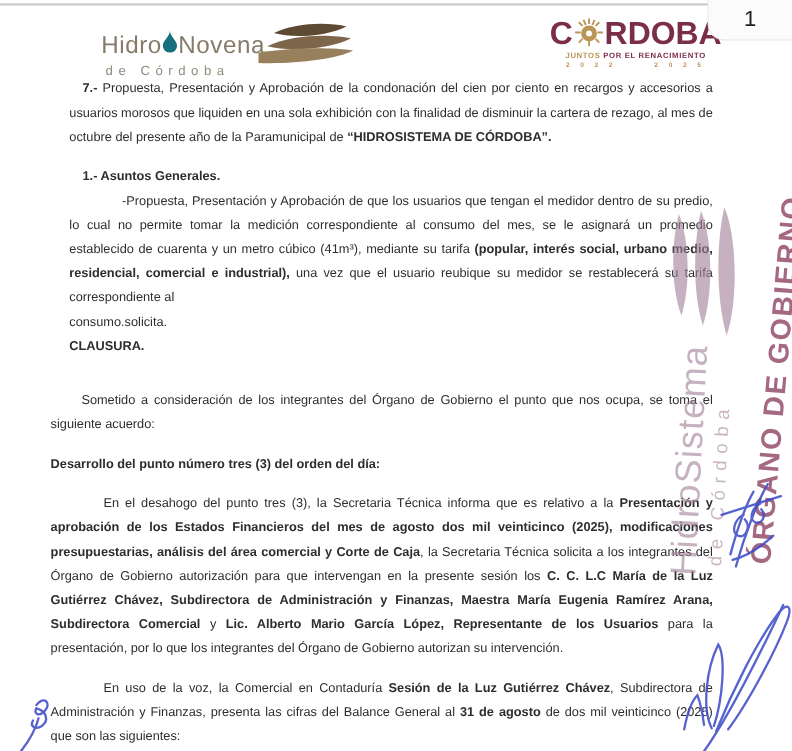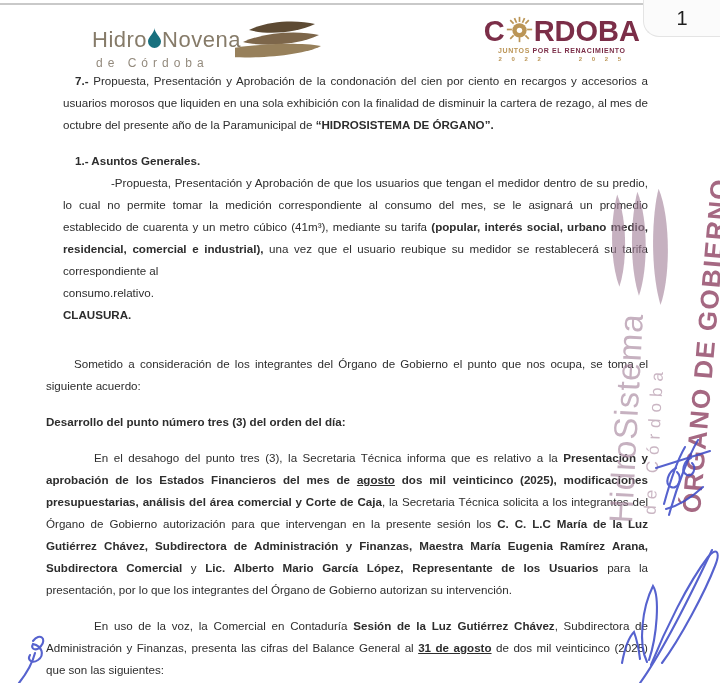--- a/index.html
+++ b/index.html
@@ -1,21 +1,21 @@
 <!DOCTYPE html>
 <html><head>
 <meta charset="utf-8">
 <style>
   html,body{margin:0;padding:0;background:#ffffff;}
   .page{position:relative;width:720px;height:683px;background:#ffffff;overflow:hidden;
         font-family:"Liberation Sans", sans-serif;color:#2d2d2d;}
   .topline{position:absolute;top:3px;left:0;right:0;height:2px;background:#c9c9c9;z-index:1;}
 
   
-  .header{position:absolute;top:12px;left:0;right:16px;height:58px;display:flex;
+  .header{position:absolute;top:12px;left:0;right:0;height:58px;display:flex;
           justify-content:space-between;align-items:flex-start;padding:2px 52px 0 92px;z-index:2;gap:12px;}
   .hs-logo{display:flex;flex-direction:column;}
   .hs-row{display:flex;align-items:center;}
   .hs-name{font-size:22px;letter-spacing:.5px;color:#867b69;font-weight:500;}
   .hs-drop{margin:0 1px;}
   .hs-sub{font-size:12px;letter-spacing:5px;color:#938a7d;margin-top:-2px;margin-left:4px;}
   .hs-waves{margin-left:-6px;margin-top:6px;}
   .cba-logo{display:flex;flex-direction:column;align-items:center;margin-top:2px;}
   .cba-row{display:flex;align-items:center;line-height:1;}
   .cba-txt{font-size:29px;font-weight:700;letter-spacing:0px;color:#7b2e48;}
@@ -36,21 +36,21 @@
   .para{margin:0;}
   .b78{padding-left:17px;}
   .ind12{text-indent:12px;}
   .ind28{text-indent:28px;}
   .ind48{text-indent:48px;}
   .mt14{margin-top:14px;}
   .mt10{margin-top:27px;}
   .bold{font-weight:700;}
   .capline{display:flex;justify-content:flex-start;}
   .r-b{font-weight:700;}
-  .r-u{text-decoration:underline;}
+  .r-u{}
 
   
   .wm{position:absolute;pointer-events:none;z-index:3;}
   .wm-hs{left:468px;top:308px;width:344px;height:88px;transform:rotate(-87deg);
          transform-origin:center;display:flex;align-items:center;opacity:.62;}
   .wm-hs-text{display:flex;flex-direction:column;}
   .wm-hs-name{font-size:33px;letter-spacing:1px;color:#a4829a;font-weight:400;}
   .wm-hs-sub{font-size:17px;letter-spacing:6px;color:#ab8aa0;margin-left:10px;}
   .wm-organo{left:538px;top:330px;transform:rotate(-85deg);transform-origin:center;
              font-size:26px;font-weight:700;letter-spacing:1.5px;color:#8c3e60;
@@ -111,26 +111,26 @@
       <div class="cba-tag"><span class="g">JUNTOS </span><span class="m">POR EL RENACIMIENTO</span></div>
       <div class="cba-years">2 0 2 2      2 0 2 5</div>
     </div>
   </div>
 
   <div class="page-badge">
     <span>1</span>
   </div>
 
   <div class="doc">
-    <p class="para b78 ind12"><span class="r-b">7.-</span><span> Propuesta, Presentación y Aprobación de la condonación del cien por ciento en recargos y accesorios a usuarios morosos que liquiden en una sola exhibición con la finalidad de disminuir la cartera de rezago, al mes de octubre del presente año de la Paramunicipal de </span><span class="r-b">“HIDROSISTEMA DE ÓRGANO”.</span></p>
+    <p class="para b78 ind12"><span class="r-b">7.-</span><span> Propuesta, Presentación y Aprobación de la condonación del cien por ciento en recargos y accesorios a usuarios morosos que liquiden en una sola exhibición con la finalidad de disminuir la cartera de rezago, al mes de octubre del presente año de la Paramunicipal de </span><span class="r-b">“HIDROSISTEMA DE CÓRDOBA”.</span></p>
     <p class="para b78 ind12 mt14"><span class="r-b">1.- Asuntos Generales.</span></p>
     <p class="para b78 ind48"><span>-Propuesta, Presentación y Aprobación de que los usuarios que tengan el medidor dentro de su predio, lo cual no permite tomar la medición correspondiente al consumo del mes, se le asignará un promedio establecido de cuarenta y un metro cúbico (41m³), mediante su tarifa </span><span class="r-b">(popular, interés social, urbano medio, residencial, comercial e industrial),</span><span> una vez que el usuario reubique su medidor se restablecerá su tarifa correspondiente al</span></p>
     <div class="para b78 capline">
       <span>consumo.</span>
-      <span>relativo.</span>
+      <span>solicita.</span>
     </div>
     <p class="para b78 bold">CLAUSURA.</p>
     <p class="para ind28 mt10"><span>Sometido a consideración de los integrantes del Órgano de Gobierno el punto que nos ocupa, se toma el siguiente acuerdo:</span></p>
     <p class="para mt14"><span class="r-b">Desarrollo del punto número tres (3) del orden del día:</span></p>
     <p class="para ind48 mt14"><span>En el desahogo del punto tres (3), la Secretaria Técnica informa que es relativo a la </span><span class="r-b">Presentación y aprobación de los Estados Financieros del mes de </span><span class="r-b r-u">agosto</span><span class="r-b"> dos mil veinticinco (2025), modificaciones presupuestarias, análisis del área comercial y Corte de Caja</span><span>, la Secretaria Técnica solicita a los integrantes del Órgano de Gobierno autorización para que intervengan en la presente sesión los </span><span class="r-b">C. C. L.C María de la Luz Gutiérrez Chávez, Subdirectora de Administración y Finanzas, Maestra María Eugenia Ramírez Arana, Subdirectora Comercial</span><span> y </span><span class="r-b">Lic. Alberto Mario García López, Representante de los Usuarios</span><span> para la presentación, por lo que los integrantes del Órgano de Gobierno autorizan su intervención.</span></p>
     <p class="para ind48 mt14"><span>En uso de la voz, la Comercial en Contaduría </span><span class="r-b">Sesión de la Luz Gutiérrez Chávez</span><span>, Subdirectora de Administración y Finanzas, presenta las cifras del Balance General al </span><span class="r-b r-u">31 de agosto</span><span> de dos mil veinticinco (2025) que son las siguientes:</span></p>
   </div>
 
   <div class="wm wm-hs">
     <div class="wm-hs-text">

